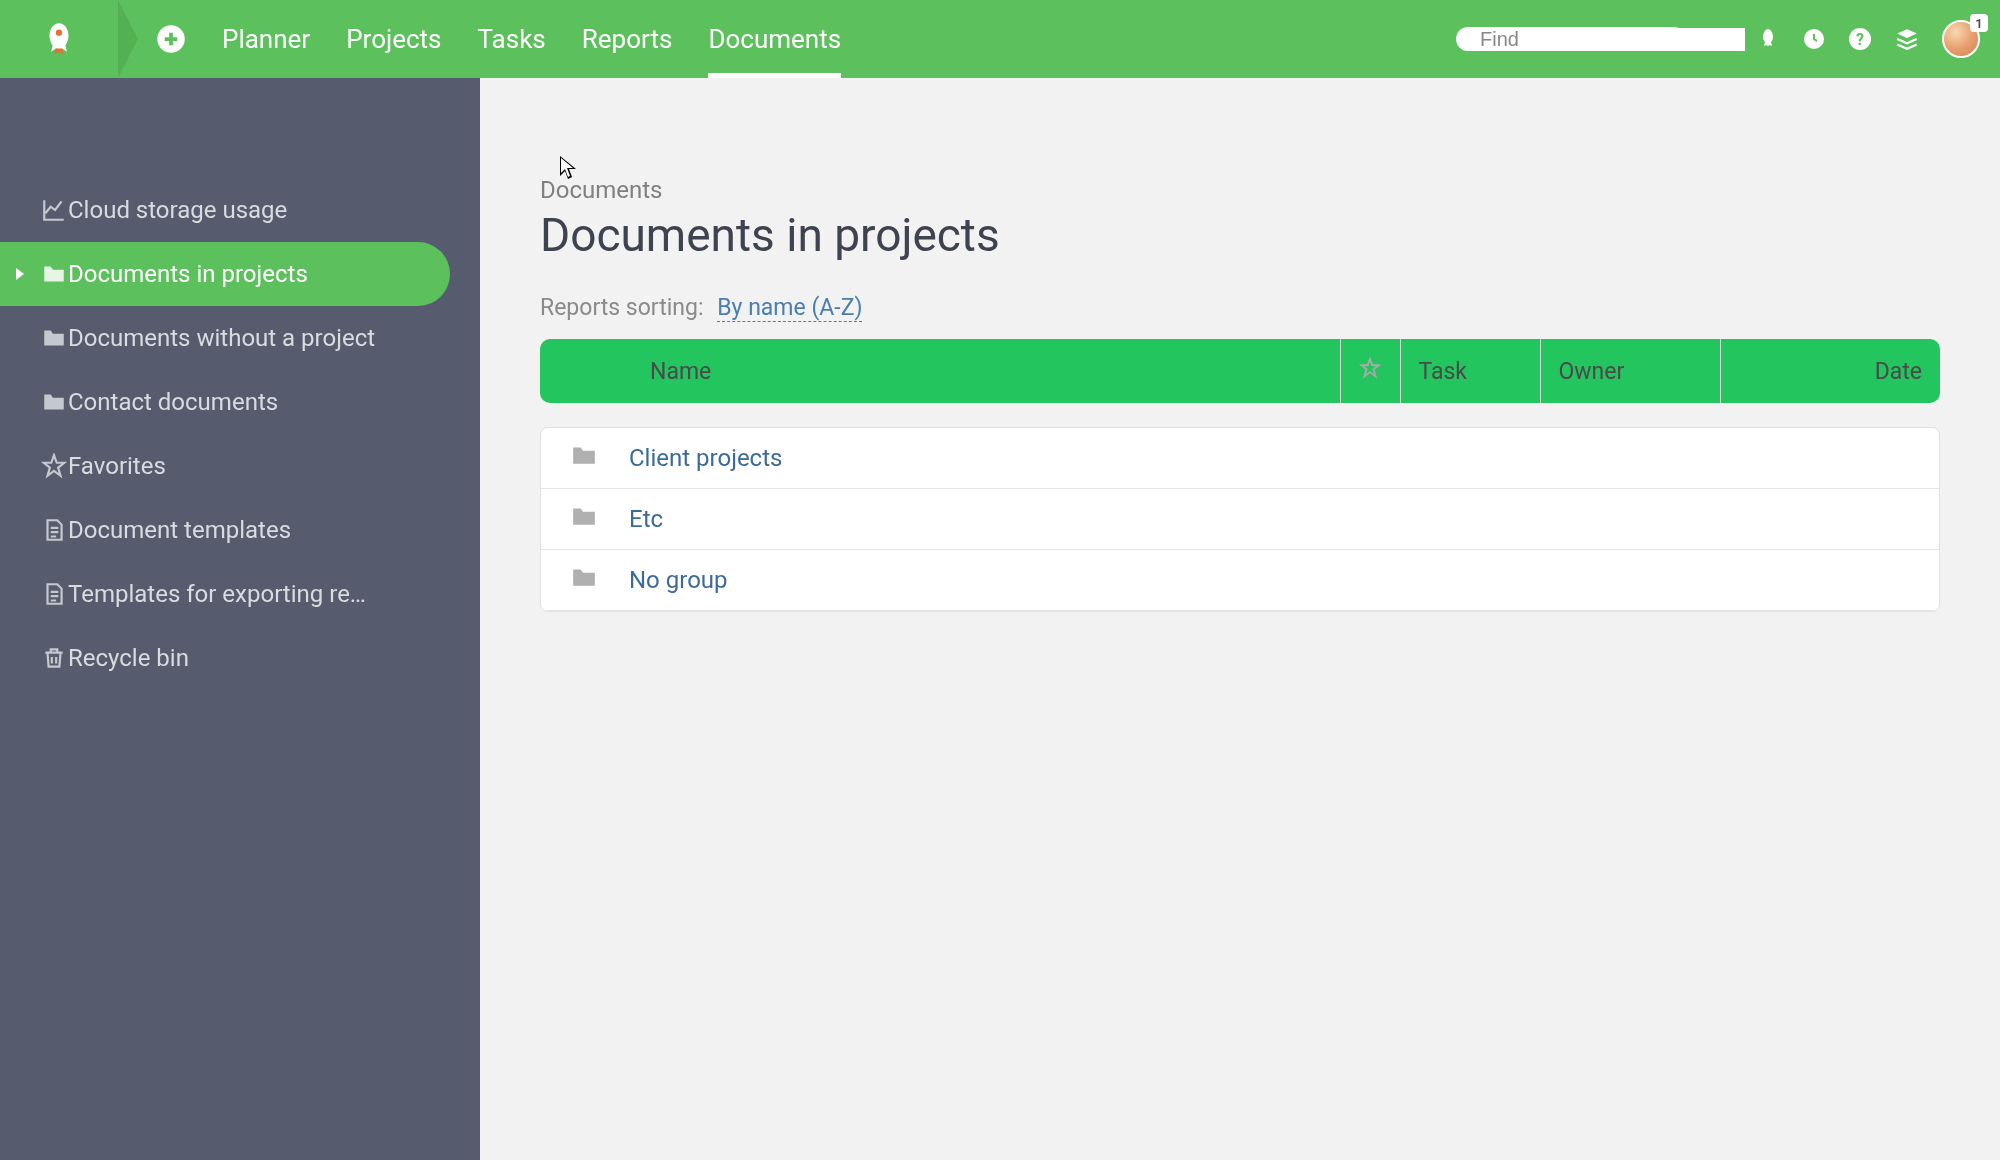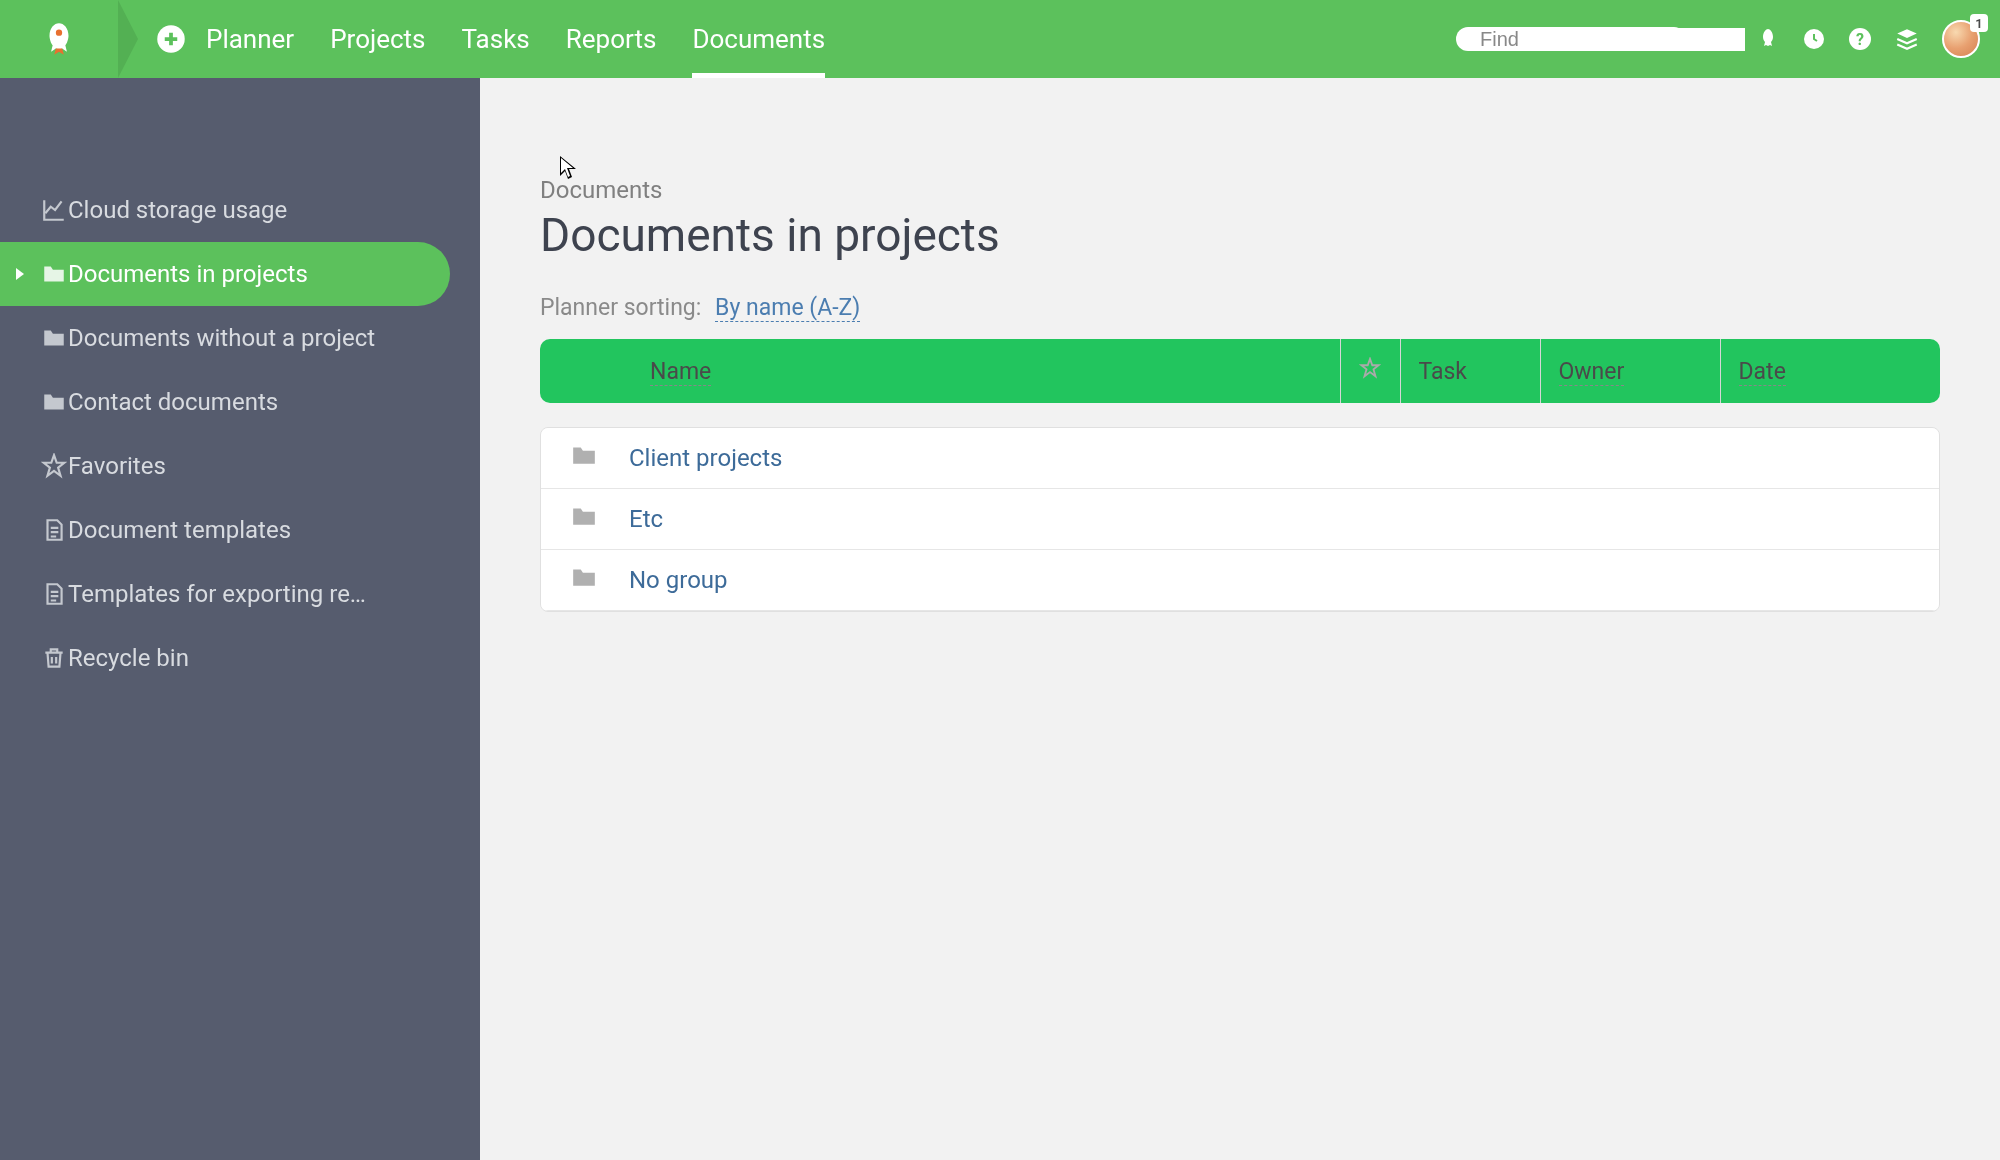--- a/index.html
+++ b/index.html
@@ -46,21 +46,21 @@
 }
 .plus-btn {
   margin-left: 38px;
   color: #fff;
   display: flex;
   align-items: center;
 }
 .nav-tabs {
   display: flex;
   gap: 36px;
-  margin-left: 20px;
+  margin-left: 36px;
   height: 78px;
   align-items: center;
 }
 .nav-tab {
   color: #fff;
   font-size: 26px;
   font-weight: 400;
   cursor: pointer;
   height: 78px;
   display: flex;
@@ -218,21 +218,21 @@
   background: #22c55e;
 }
 .table th {
   text-align: left;
   padding: 18px 18px;
   font-size: 23px;
   font-weight: 400;
   color: #4a4a4a;
   border-right: 1px solid #d6d6d6;
 }
-.table th:last-child { border-right: none; }
+.table th:last-child { border-right: none; text-align: right; }
 .table th.sortable span { border-bottom: 1px dashed #888; cursor: pointer; }
 .th-name { padding-left: 110px !important; }
 .th-star { width: 60px; text-align: center; }
 .th-task { width: 140px; }
 .th-owner { width: 180px; }
 .th-date { width: 220px; }
 .table tbody {
   background: #fff;
 }
 .table tbody tr {
@@ -396,21 +396,21 @@
           </svg>
       </span>
       <span class="label">Recycle bin</span>
     </div>
   </div>
 
   <div class="main">
     <div class="breadcrumb">Documents</div>
     <div class="page-title">Documents in projects</div>
     <div class="sort-row">
-      <span class="sort-label">Planner sorting:</span>
+      <span class="sort-label">Reports sorting:</span>
       <span class="sort-value">By name (A-Z)</span>
     </div>
 
     <div class="table-outer">
     <table class="table">
       <thead>
         <tr>
           <th class="th-name sortable" colspan="2"><span>Name</span></th>
           <th class="th-star">
             <svg width="22" height="22" viewBox="0 0 24 24" fill="none" stroke="#aaa" stroke-width="2">

